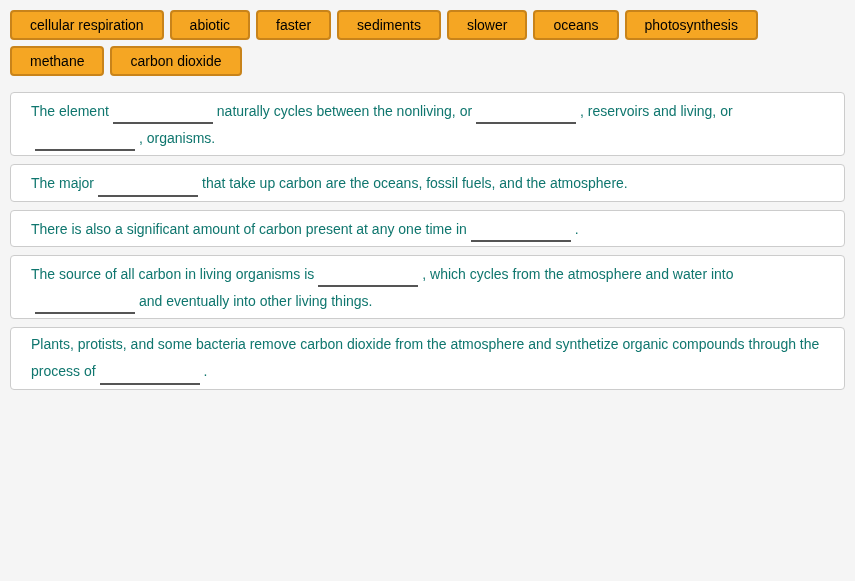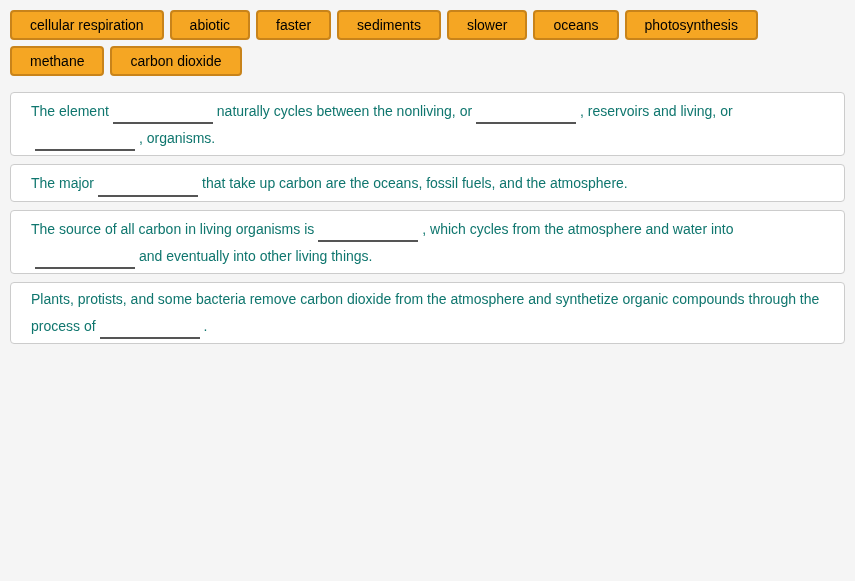--- a/index.html
+++ b/index.html
@@ -66,15 +66,16 @@
     <div class="word-chip">slower</div>
     <div class="word-chip">oceans</div>
     <div class="word-chip">photosynthesis</div>
     <div class="word-chip">methane</div>
     <div class="word-chip">carbon dioxide</div>
   </div>
 
 <div id="sentences-container">
     <div class="sentence-block"><span>The element</span><span class="blank">&nbsp;&nbsp;&nbsp;&nbsp;&nbsp;&nbsp;&nbsp;&nbsp;&nbsp;&nbsp;&nbsp;&nbsp;</span><span>naturally cycles between the nonliving, or</span><span class="blank">&nbsp;&nbsp;&nbsp;&nbsp;&nbsp;&nbsp;&nbsp;&nbsp;&nbsp;&nbsp;&nbsp;&nbsp;</span><span>, reservoirs and living, or</span><span class="blank">&nbsp;&nbsp;&nbsp;&nbsp;&nbsp;&nbsp;&nbsp;&nbsp;&nbsp;&nbsp;&nbsp;&nbsp;</span><span>, organisms.</span></div>
     <div class="sentence-block"><span>The major</span><span class="blank">&nbsp;&nbsp;&nbsp;&nbsp;&nbsp;&nbsp;&nbsp;&nbsp;&nbsp;&nbsp;&nbsp;&nbsp;</span><span>that take up carbon are the oceans, fossil fuels, and the atmosphere.</span></div>
+    <div class="sentence-block"><span>There is also a significant amount of carbon present at any one time in</span><span class="blank">&nbsp;&nbsp;&nbsp;&nbsp;&nbsp;&nbsp;&nbsp;&nbsp;&nbsp;&nbsp;&nbsp;&nbsp;</span><span>.</span></div>
     <div class="sentence-block"><span>The source of all carbon in living organisms is</span><span class="blank">&nbsp;&nbsp;&nbsp;&nbsp;&nbsp;&nbsp;&nbsp;&nbsp;&nbsp;&nbsp;&nbsp;&nbsp;</span><span>, which cycles from the atmosphere and water into</span><span class="blank">&nbsp;&nbsp;&nbsp;&nbsp;&nbsp;&nbsp;&nbsp;&nbsp;&nbsp;&nbsp;&nbsp;&nbsp;</span><span>and eventually into other living things.</span></div>
     <div class="sentence-block"><span>Plants, protists, and some bacteria remove carbon dioxide from the atmosphere and synthetize organic compounds through the process of</span><span class="blank">&nbsp;&nbsp;&nbsp;&nbsp;&nbsp;&nbsp;&nbsp;&nbsp;&nbsp;&nbsp;&nbsp;&nbsp;</span><span>.</span></div>
   </div>
 
 </body></html>

